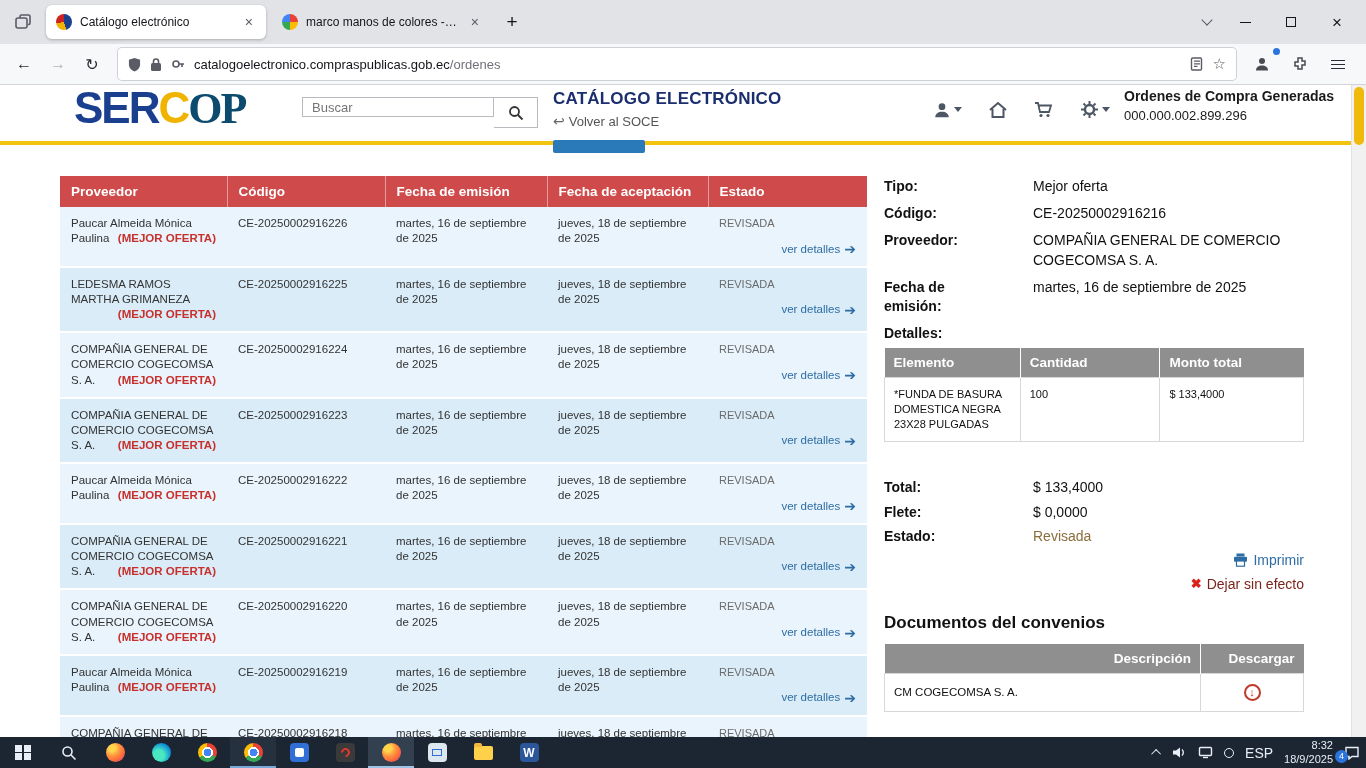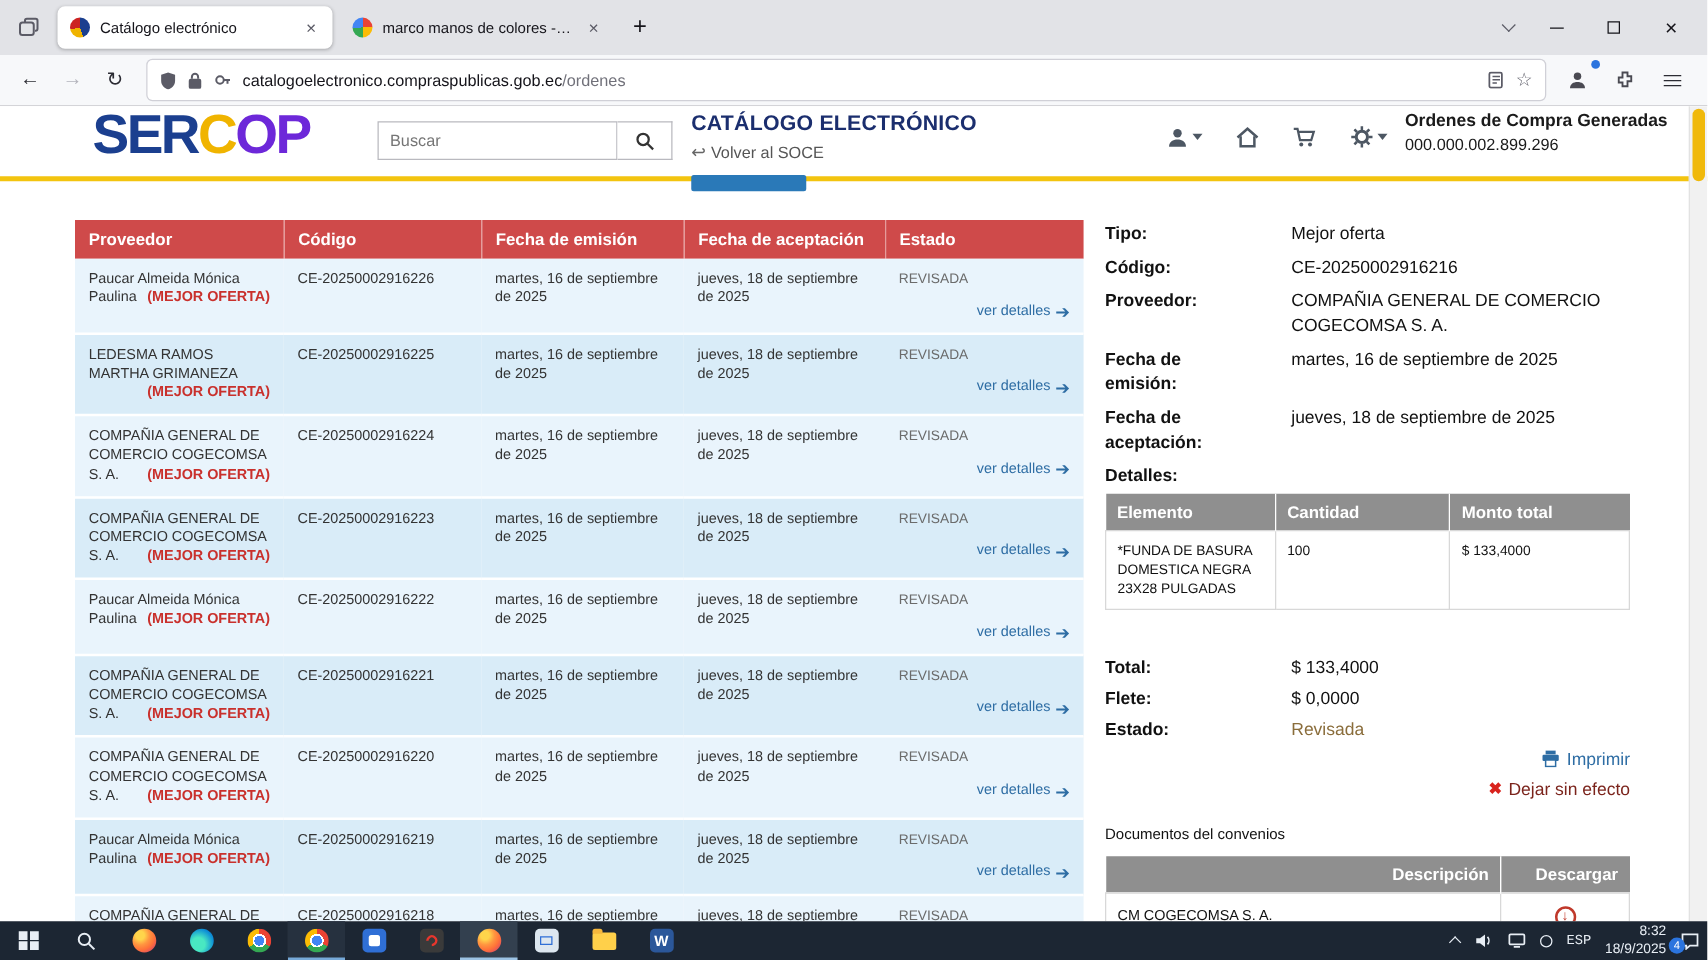--- a/index.html
+++ b/index.html
@@ -37,23 +37,23 @@
   .burger { display:flex; flex-direction:column; gap:3px; }
   .burger i { width:14px; height:0; border-bottom:1.6px solid #2b2b33; display:block; }
 
   
   .page { position:absolute; top:85px; left:0; right:0; bottom:31px; background:#fff; overflow:hidden; }
 
   .site-header { position:absolute; top:0; left:0; right:15px; height:56px; background:#fff; }
   .logo { position:absolute; left:74px; top:-2px; font-size:44px; font-weight:800; letter-spacing:-2px; }
   .logo .l-blue { color:#1b3f8f; }
   .logo .l-yellow { color:#f0b400; }
-  .logo .l-red { color:#6d28d9; }
+  .logo .l-red { color:#0c4a6e;font-family:Liberation Serif, serif; }
   .search-wrap { position:absolute; left:302px; top:12px; display:flex; }
-  .search-input { width:192px; height:31px; border:1px solid #b9b9bf; padding:0 9px; font-size:13px; color:#a21caf; outline:none; font-family:inherit; }
+  .search-input { width:192px; height:20px; border:1px solid #b9b9bf; padding:0 9px; font-size:13px; color:#a21caf; outline:none; font-family:inherit; }
   .search-btn { width:44px; height:31px; border:1px solid #b9b9bf; border-left:none; background:#fff; display:flex; align-items:center; justify-content:center; cursor:pointer; }
   .title-block { position:absolute; left:553px; top:4px; }
   .cat-title { color:#1b2e6e; font-weight:bold; font-size:17px; letter-spacing:.2px; }
   .volver { color:#555; font-size:13px; margin-top:4px; display:flex; align-items:center; gap:4px; cursor:pointer; }
   .volver .glyph { font-size:14px; color:#666; }
   .header-icons { position:absolute; left:933px; top:15px; display:flex; align-items:center; gap:26px; color:#4d5763; }
   .hicon { display:flex; align-items:center; gap:3px; cursor:pointer; }
   .caret { width:0; height:0; border-left:4px solid transparent; border-right:4px solid transparent; border-top:5px solid #4d5763; }
   .orders-head { position:absolute; left:1124px; top:3px; width:232px; }
   .orders-title { font-weight:bold; font-size:14px; color:#1a1a1a; }
@@ -87,21 +87,21 @@
   table.items th { background:#8f8f8f; color:#fff; font-size:13.5px; font-weight:bold; text-align:left; padding:7px 9px; border-right:1px solid #fff; }
   table.items th:last-child { border-right:none; }
   table.items td { border:1px solid #d8d8d8; font-size:11px; padding:9px 9px; vertical-align:top; line-height:1.35; background:#fff; }
   table.items col.i1{width:136px} table.items col.i2{width:140px} table.items col.i3{width:144px}
   .estado-val { color:#8a6d3b; }
   .links-block { text-align:right; margin-top:4px; }
   .lnk { display:inline-flex; align-items:center; gap:5px; margin-bottom:7px; cursor:pointer; text-decoration:none; font-size:14px; }
   .lnk-imprimir { color:#2e6da4; }
   .lnk-dejar { color:#7b241c; }
   .x-icon { color:#d9231d; font-size:13px; font-weight:bold; }
-  .docs-title { font-size:12px; font-weight:normal; color:#111; margin:14px 0 11px; }
+  .docs-title { font-size:17px; font-weight:bold; color:#111; margin:14px 0 11px; }
   table.docs { border-collapse:collapse; width:100%; }
   table.docs th { background:#8f8f8f; color:#fff; font-size:13.5px; font-weight:bold; text-align:right; padding:7px 9px; border-right:1px solid #fff; }
   table.docs th:last-child { border-right:none; }
   table.docs td { border:1px solid #d8d8d8; font-size:11.5px; padding:10px 9px; background:#fff; }
   table.docs col.d1{width:317px} table.docs col.d2{width:103px}
   .dl-cell { text-align:center; }
   .dl-icon { display:inline-flex; width:17px; height:17px; border:2px solid #c0392b; border-radius:50%; color:#c0392b; font-size:11px; font-weight:bold; align-items:center; justify-content:center; cursor:pointer; }
 
   
   .page-scrollbar { position:absolute; top:0; right:0; bottom:0; width:15px; background:#f1f1f1; border-left:1px solid #e2e2e2; }
@@ -124,21 +124,21 @@
   .ic-acrobat { background:#3a3a3a; }
   .ic-acrobat i { width:9px; height:9px; border:2px solid #e8362d; border-radius:50%; border-bottom-color:transparent; display:block; transform:rotate(45deg); }
   .ic-app2 { background:#dde7f0; }
   .ic-app2 i { width:10px; height:7px; border:1.6px solid #2f6fd6; display:block; }
   .ic-folder { position:relative; width:19px; height:14px; background:#ffd04a; border-radius:2px; }
   .ic-folder:before { content:""; position:absolute; top:-3px; left:0; width:8px; height:4px; background:#f5b73c; border-radius:2px 2px 0 0; }
   .ic-word { background:#2b579a; color:#fff; font-weight:bold; font-size:12px; }
   .tray { margin-left:auto; display:flex; align-items:center; gap:11px; padding-right:6px; font-size:11px; }
   .chev-up { width:7px; height:7px; border-left:1.6px solid #e8eef5; border-top:1.6px solid #e8eef5; transform:rotate(45deg) translateY(2px); }
   .tray-circle { width:10px; height:10px; border:1.4px solid #e8eef5; border-radius:50%; }
-  .lang { font-size:11px;font-family:Liberation Mono, monospace; }
+  .lang { font-size:14px; }
   .clock { text-align:right; line-height:1.25; font-size:11px; }
   .notif-wrap { position:relative; display:flex; align-items:center; }
   .notif-badge { position:absolute; left:-9px; bottom:-3px; background:#2b74de; color:#fff; font-size:9px; width:13px; height:13px; border-radius:50%; display:flex; align-items:center; justify-content:center; }
   svg { display:block; }
 </style>
 </head>
 <body>
 
 <div class="tabstrip">
   <div class="ffview-btn">
@@ -441,24 +441,20 @@
         <div class="field-label">Código:</div>
         <div class="field-value">CE-20250002916216</div>
       </div>
     <div class="field-row">
         <div class="field-label">Proveedor:</div>
         <div class="field-value">COMPAÑIA GENERAL DE COMERCIO COGECOMSA S. A.</div>
       </div>
     <div class="field-row">
         <div class="field-label">Fecha de emisión:</div>
         <div class="field-value">martes, 16 de septiembre de 2025</div>
-      </div>
-    <div class="field-row">
-        <div class="field-label">Fecha de aceptación:</div>
-        <div class="field-value">jueves, 18 de septiembre de 2025</div>
       </div>
     <div class="field-row" style="margin-bottom:2px;">
         <div class="field-label">Detalles:</div>
         <div class="field-value"></div>
       </div>
 
     <table class="items">
       <colgroup>
           <col class="i1">
           <col class="i2">

